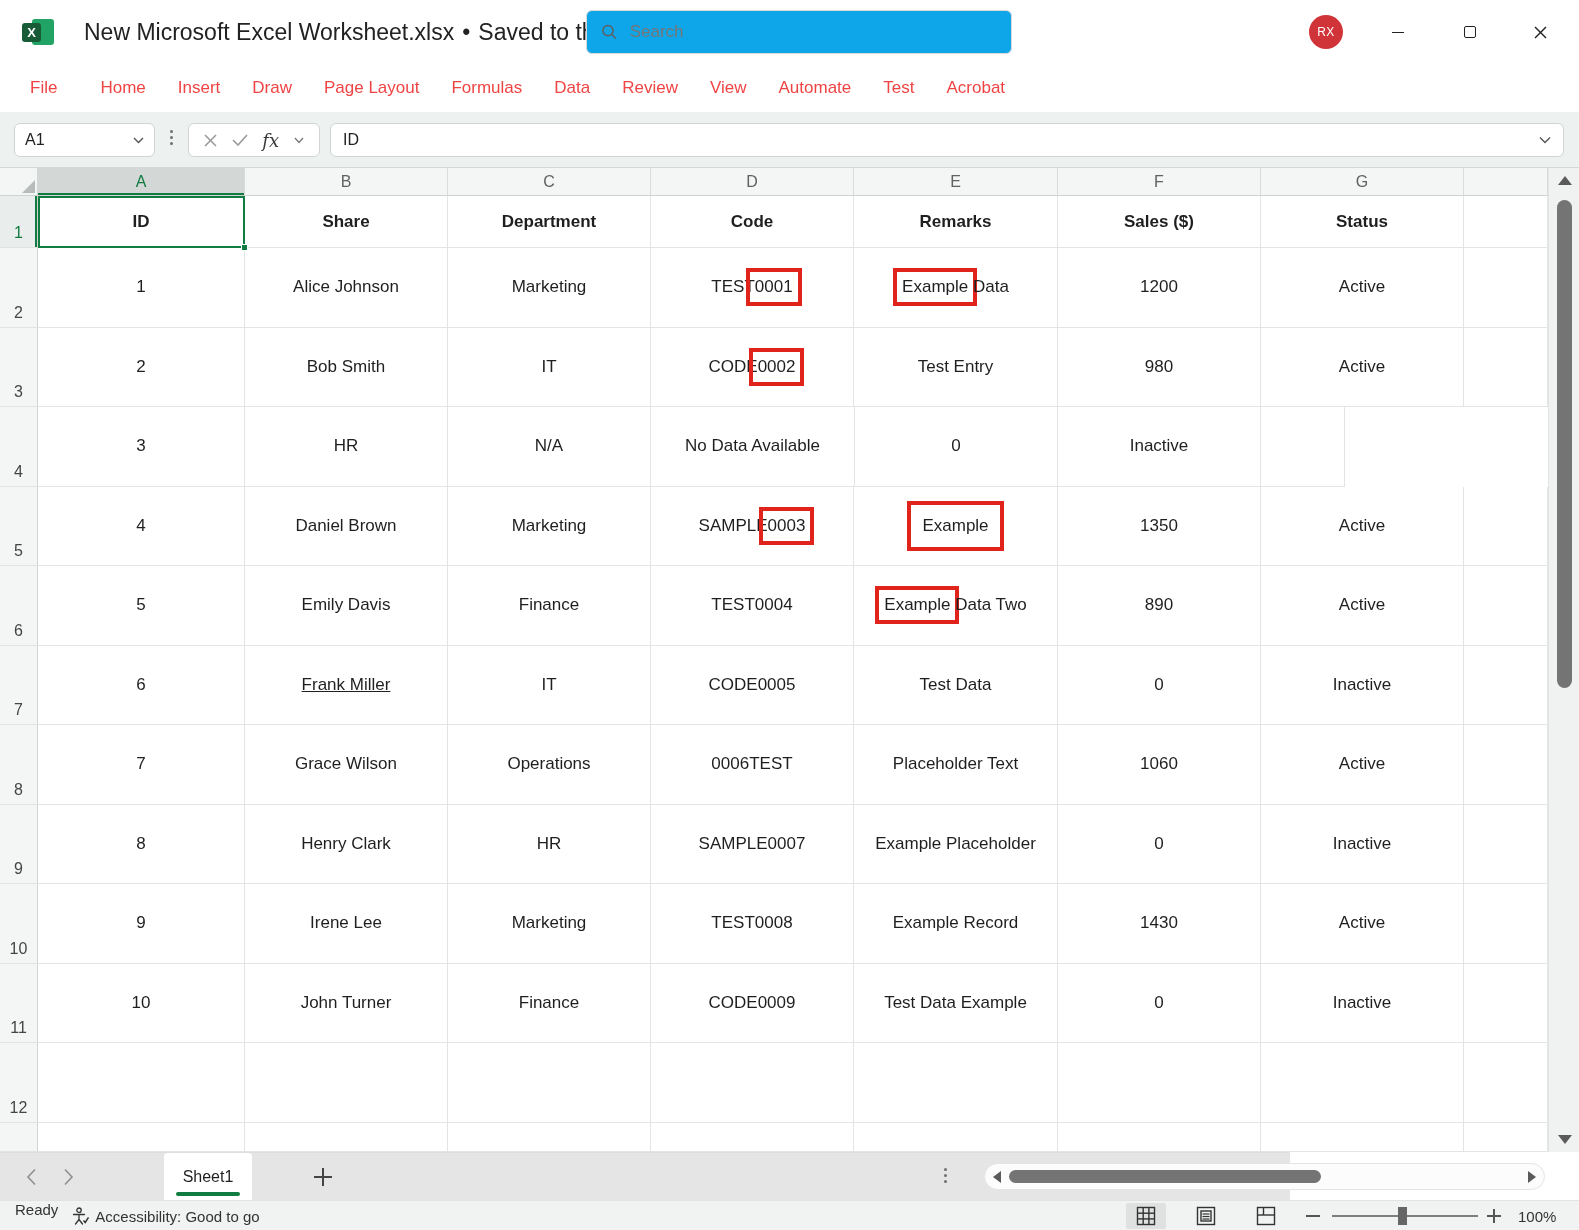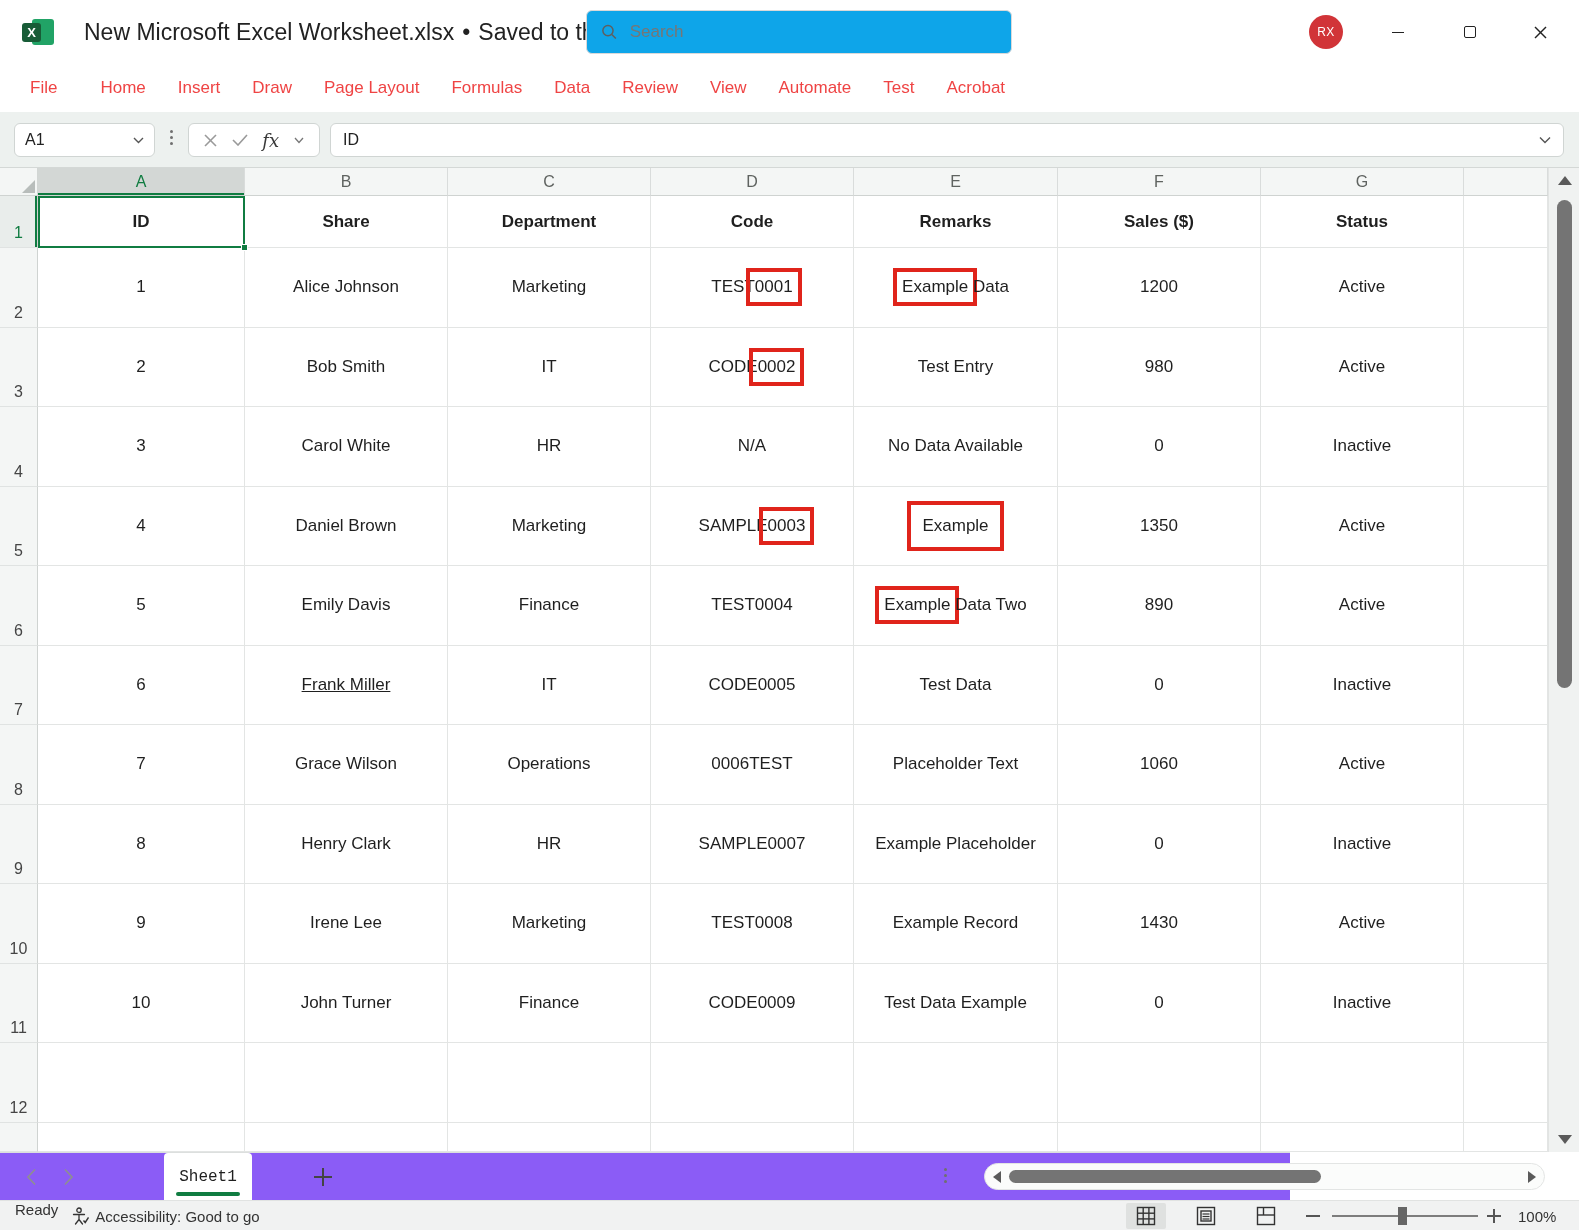--- a/index.html
+++ b/index.html
@@ -81,21 +81,21 @@
 
   
   #vscroll { left:1548px; top:168px; width:31px; height:984px; background:#f0f2f1; border-left:1px solid #e2e4e3; }
   .tri-up { position:absolute; left:9px; top:8px; width:0; height:0; border-left:7px solid transparent;
     border-right:7px solid transparent; border-bottom:9px solid #5a5a5a; }
   .tri-down { position:absolute; left:9px; bottom:8px; width:0; height:0; border-left:7px solid transparent;
     border-right:7px solid transparent; border-top:9px solid #5a5a5a; }
   #vthumb { position:absolute; left:8px; top:32px; width:15px; height:488px; background:#747474; border-radius:8px; }
 
   
-  #tabbar { left:0; top:1152px; width:1290px; height:48px; background:#8b5cf6; border-top:1px solid #dcdfde;font-family:Liberation Mono, monospace; }
+  #tabbar { left:0; top:1152px; width:1290px; height:48px; background:#e5e5e5; border-top:1px solid #dcdfde; }
   #sheetnav { position:absolute; left:18px; top:0; height:48px; display:flex; align-items:center; gap:26px; padding-left:8px; }
   #sheet-tab { position:absolute; left:164px; top:0; width:88px; height:48px; background:#fff; display:flex;
     align-items:center; justify-content:center; font-size:16px; color:#1f1f1f; border-radius:4px 4px 0 0; }
   #sheet-tab .underline { position:absolute; left:12px; right:12px; bottom:5px; height:4px; background:#107c41;
     border-radius:2px; }
   #add-sheet { position:absolute; left:312px; top:13px; width:22px; height:22px; }
   #add-sheet .h { position:absolute; left:2px; top:10px; width:18px; height:2px; background:#444; }
   #add-sheet .v { position:absolute; left:10px; top:2px; width:2px; height:18px; background:#444; }
   #tab-kebab { position:absolute; left:944px; top:15px; }
   #hscroll { position:absolute; left:984px; top:10px; width:561px; height:27px; background:#fbfcfb;
@@ -285,21 +285,20 @@
             <span class="seg boxed">0002</span>
           </div>
           <div class="cell" style="width: 204px;">Test Entry</div>
           <div class="cell" style="width: 203px;">980</div>
           <div class="cell" style="width: 203px;">Active</div>
           <div class="cell" style="width: 84px;"></div>
         </div>
         <div class="grow" style="height: 79.5px;">
           <div class="rowh">4</div>
           <div class="cell" style="width: 207px;">3</div>
-          <div class="cell" style="width: 203px;">Carol White</div>
           <div class="cell" style="width: 203px;">HR</div>
           <div class="cell" style="width: 203px;">N/A</div>
           <div class="cell" style="width: 204px;">No Data Available</div>
           <div class="cell" style="width: 203px;">0</div>
           <div class="cell" style="width: 203px;">Inactive</div>
           <div class="cell" style="width: 84px;"></div>
         </div>
         <div class="grow" style="height: 79.5px;">
           <div class="rowh">5</div>
           <div class="cell" style="width: 207px;">4</div>

